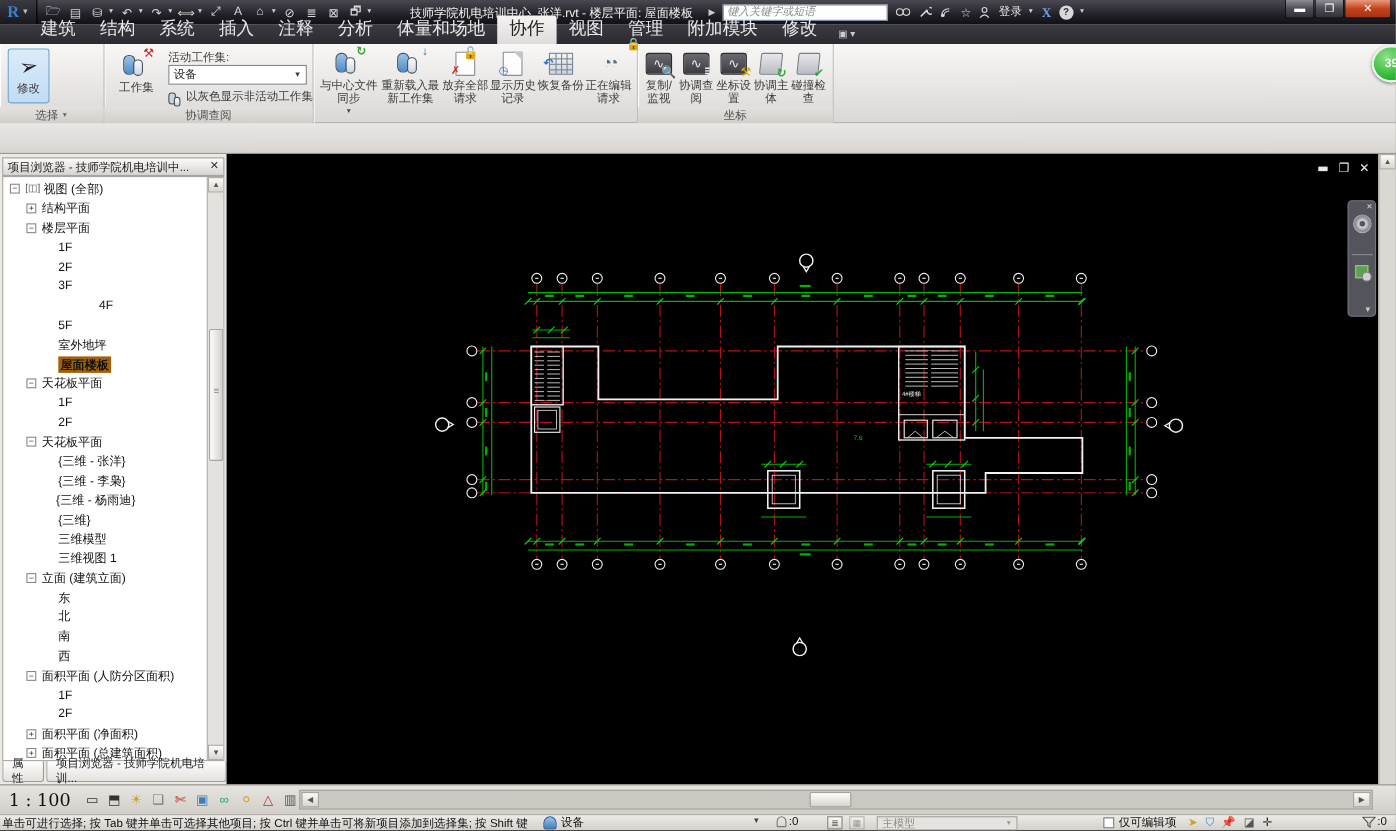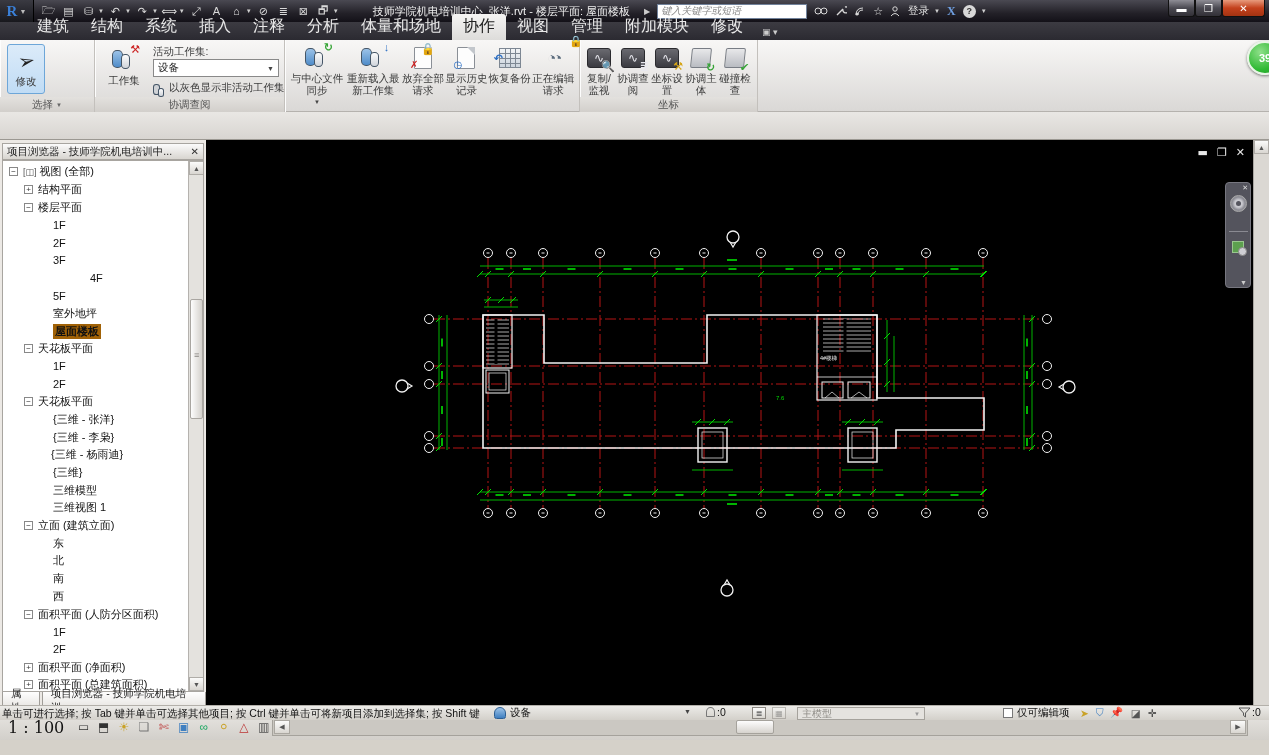--- a/index.html
+++ b/index.html
@@ -160,21 +160,21 @@
   #hscroll { position:absolute; left:272px; top:4px; width:976px; height:18px; background:#cbc8c2;
     border:1px solid #a5a29c; }
   #hs-left { position:absolute; left:1px; top:1px; width:16px; height:14px; background:linear-gradient(#fbfbfa,#d9d6d1);
     border:1px solid #aaa7a1; font-size:7px; color:#555; display:flex; align-items:center; justify-content:center; }
   #hs-right { position:absolute; right:1px; top:1px; width:16px; height:14px; background:linear-gradient(#fbfbfa,#d9d6d1);
     border:1px solid #aaa7a1; font-size:7px; color:#555; display:flex; align-items:center; justify-content:center; }
   #hs-thumb { position:absolute; left:463px; top:1px; width:38px; height:14px;
     background:linear-gradient(#fdfdfd,#d6d3ce); border:1px solid #a5a29c; border-radius:2px; }
 
   
-  #statusbar { position:absolute; left:0; top:705px; width:1269px; height:15px;
+  #statusbar { position:absolute; left:0; top:740px; width:1269px; height:15px;
     background:linear-gradient(#ecebe8,#d3d0ca); border-top:1px solid #b3b0aa;
     font-size:10.5px; color:#111; }
   #status-hint { position:absolute; left:2px; top:1px; width:488px; overflow:hidden; white-space:nowrap; }
   #ws-status { position:absolute; left:494px; top:0px; display:flex; align-items:center; gap:4px; }
   .hardhat { width:12px; height:12px; border-radius:50% 50% 20% 20%; background:linear-gradient(#9cc3e8,#3f7fc0);
     border:1px solid #2c5f94; }
   #ws-dd { position:absolute; left:684px; top:2px; font-size:7px; color:#444; }
   #users-chip { position:absolute; left:706px; top:0; display:flex; align-items:center; gap:2px; }
   .person-g { width:9px; height:10px; border-radius:50% 50% 10% 10%; border:1.5px solid #777; }
   .sq-ico { width:14px; height:12px; border:1px solid #8b8781; background:linear-gradient(#fbfbfa,#d9d6d0);

